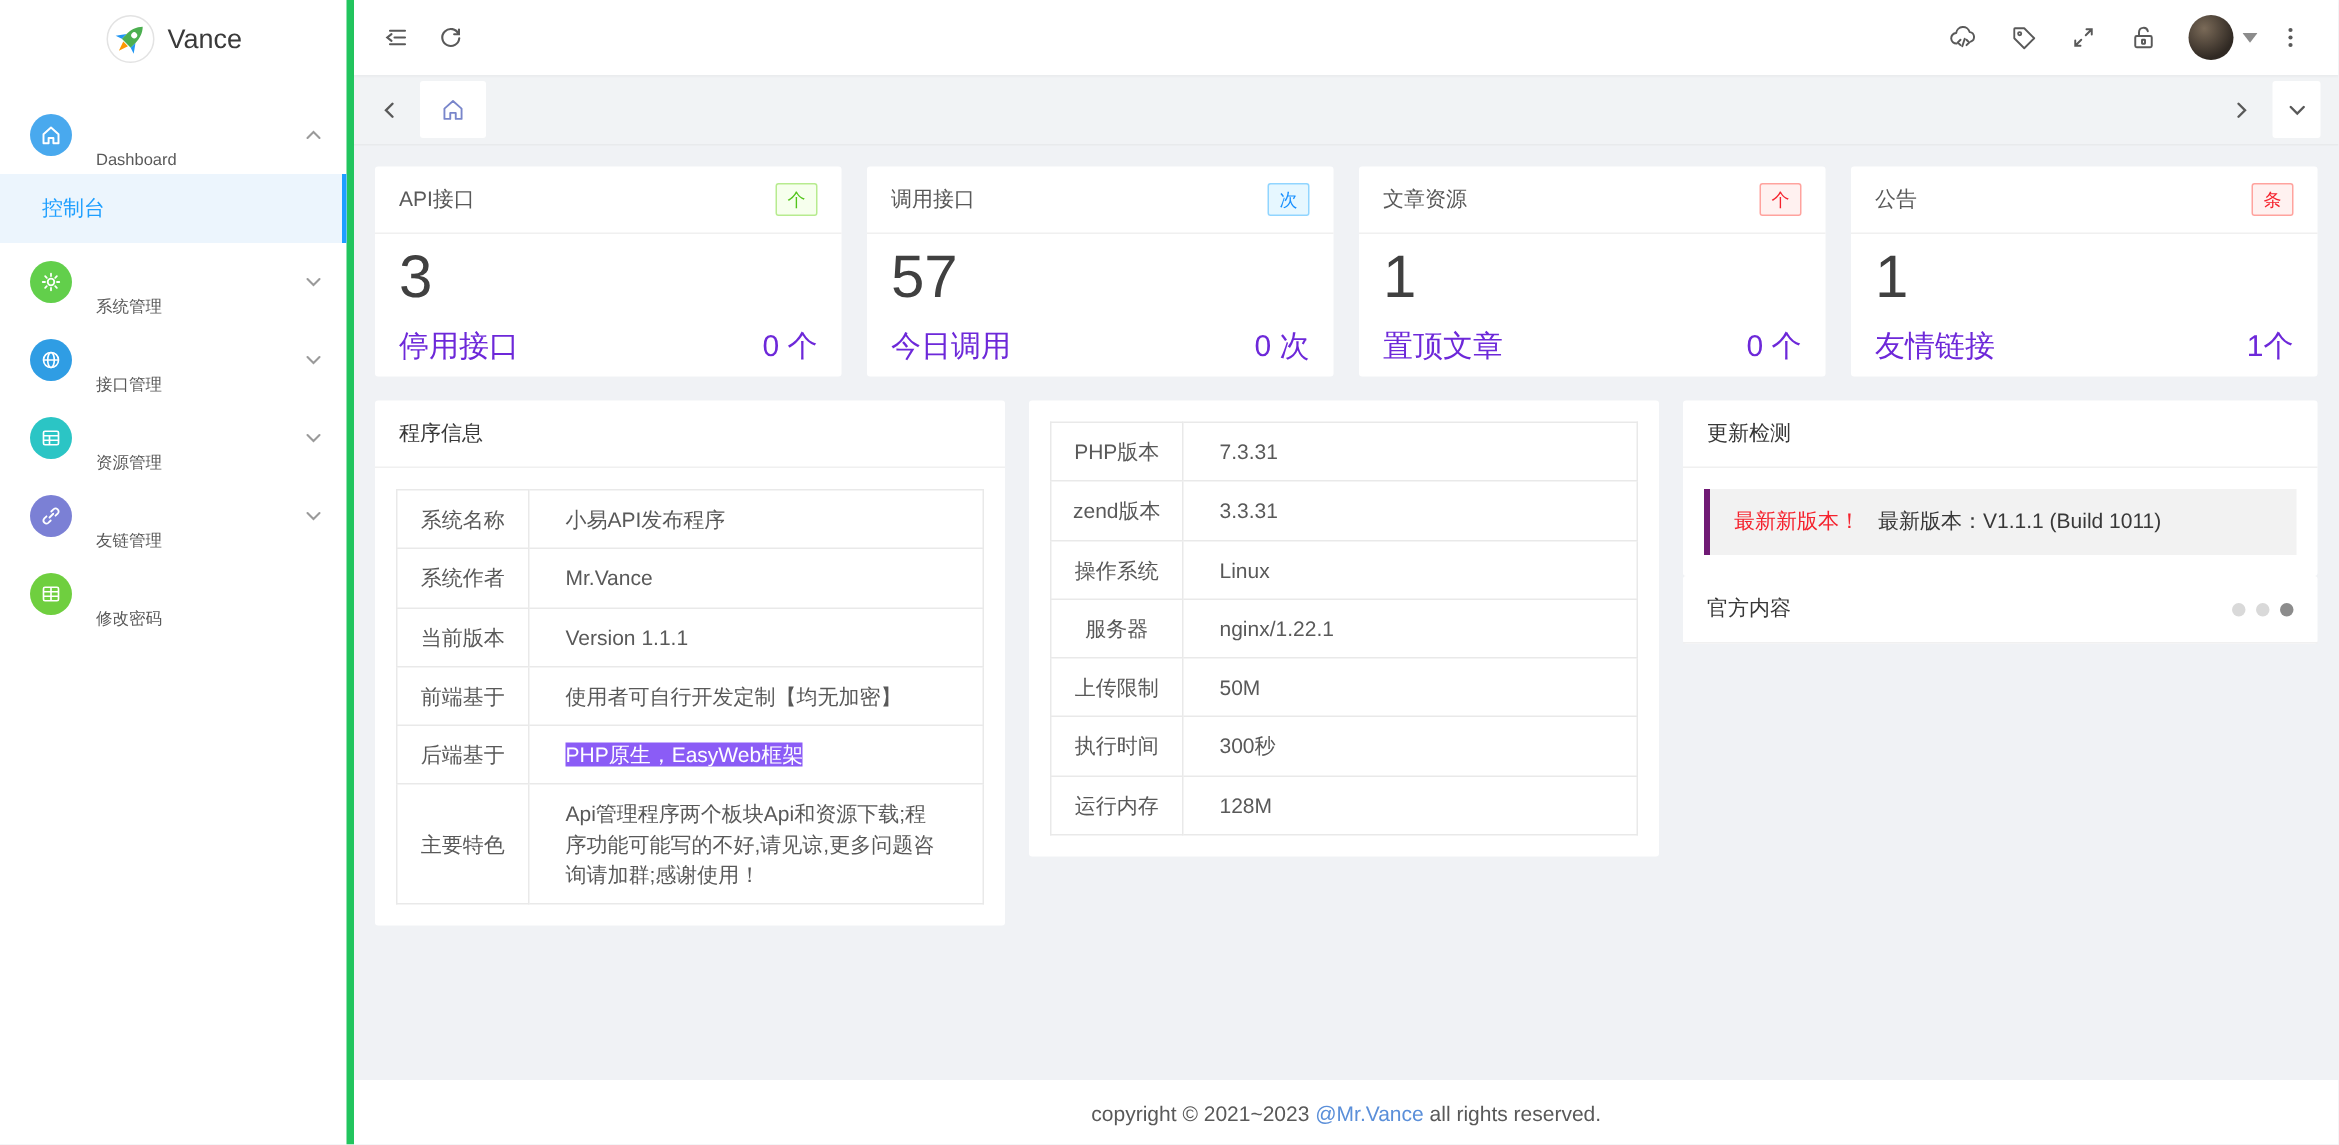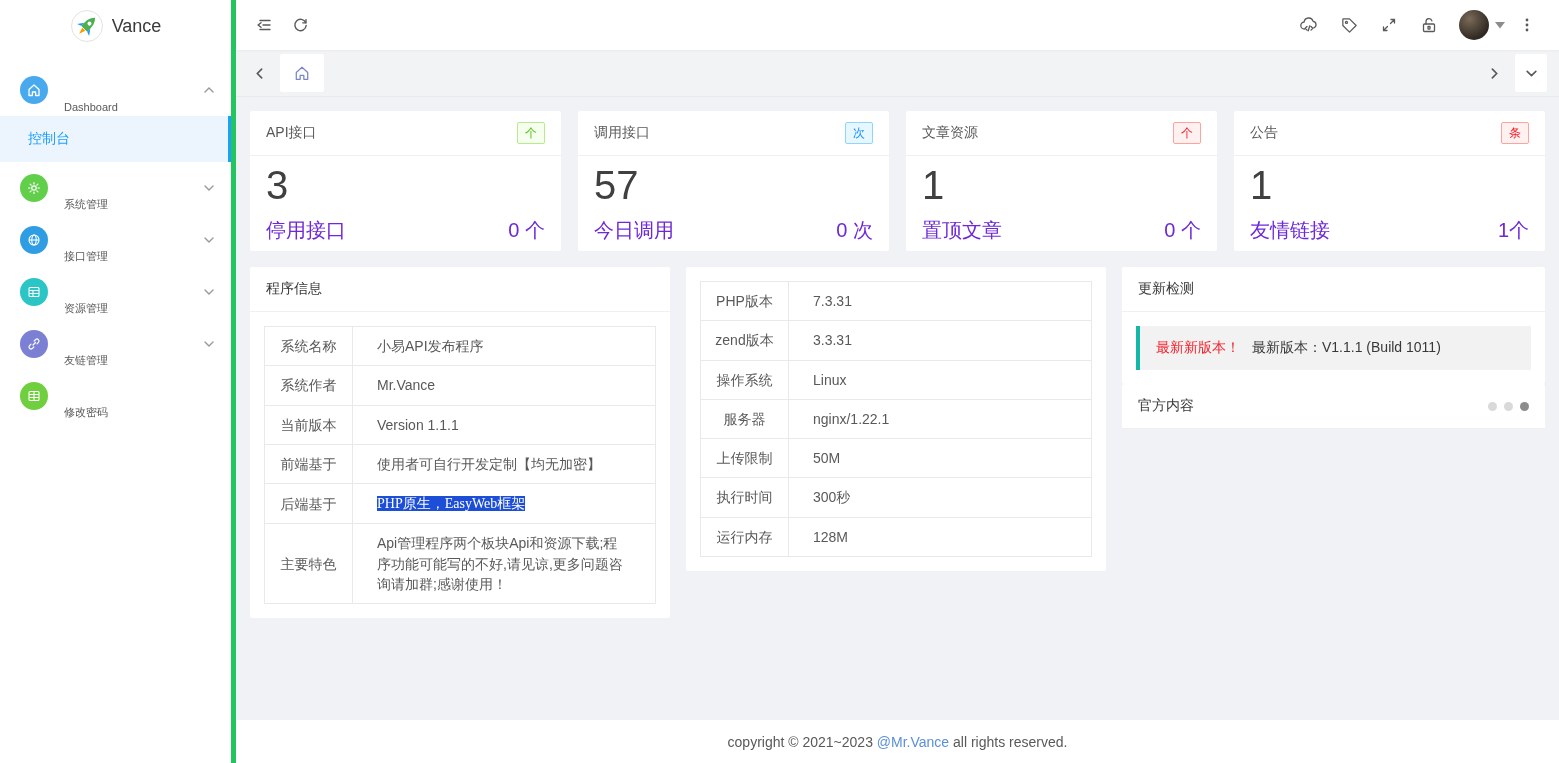--- a/index.html
+++ b/index.html
@@ -53,24 +53,24 @@
   .stat-foot { display:flex; justify-content:space-between; padding:9px 16px; font-size:20px; color:#6d28d9; }
 
   
   .mid-row { display:grid; grid-template-columns:420px 420px 1fr; gap:16px; margin-top:16px; align-items:start; }
   .panel { background:#fff; border-radius:2px; }
   .panel-head { padding:13px 16px; font-size:14px; color:#383838; border-bottom:1px solid #f0f0f0; display:flex; align-items:center; justify-content:space-between; }
   .panel-body { padding:14px; }
   .info-table { width:100%; border-collapse:collapse; font-size:14px; color:#595959; }
   .info-table td { border:1px solid #e9e9e9; padding:9px 24px; line-height:1.45; }
   .info-table td.lbl { width:88px; text-align:center; padding:9px 4px; }
-  .highlight { background:#1d4ed8; color:#fff;font-family:Liberation Serif, serif; }
+  .highlight { background:#8b5cf6; color:#fff; }
 
   .right-col { display:flex; flex-direction:column; }
-  .alert { background:#f2f2f2; border-left:4px solid #14b8a6; padding:13px 16px; font-size:14px; color:#383838; }
+  .alert { background:#f2f2f2; border-left:4px solid #701a75; padding:13px 16px; font-size:14px; color:#383838; }
   .alert-red { color:#f5222d; margin-right:12px; }
   .dots { display:flex; gap:7px; align-items:center; }
   .dot { width:9px; height:9px; border-radius:50%; background:#d9d9d9; cursor:pointer; }
   .dot.active { background:#8c8c8c; }
   .banner { height:72px; background:linear-gradient(105deg,#3b4152 0%,#5a6070 100%); color:#fff; display:flex; align-items:center; justify-content:center; font-size:15px; font-weight:bold; letter-spacing:1px; cursor:pointer; }
 
   .footer { height:43px; background:#fff; display:flex; align-items:center; justify-content:center; font-size:14px; color:#595959; white-space:pre; }
   .footer-link { color:#5b8fd9; cursor:pointer; }
 
   svg { display:block; }

